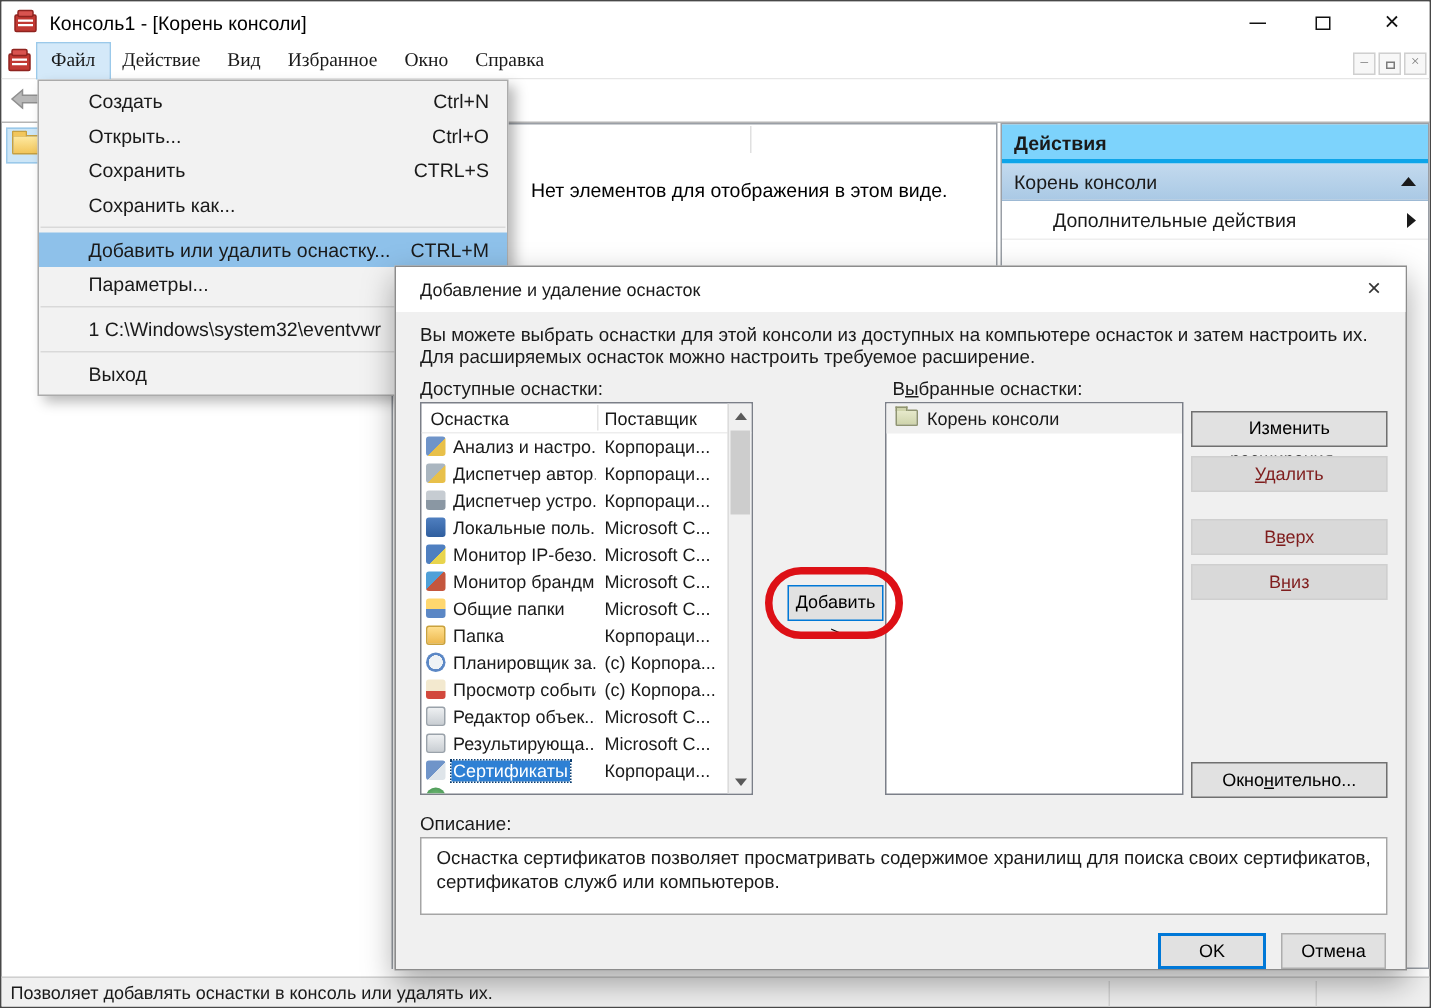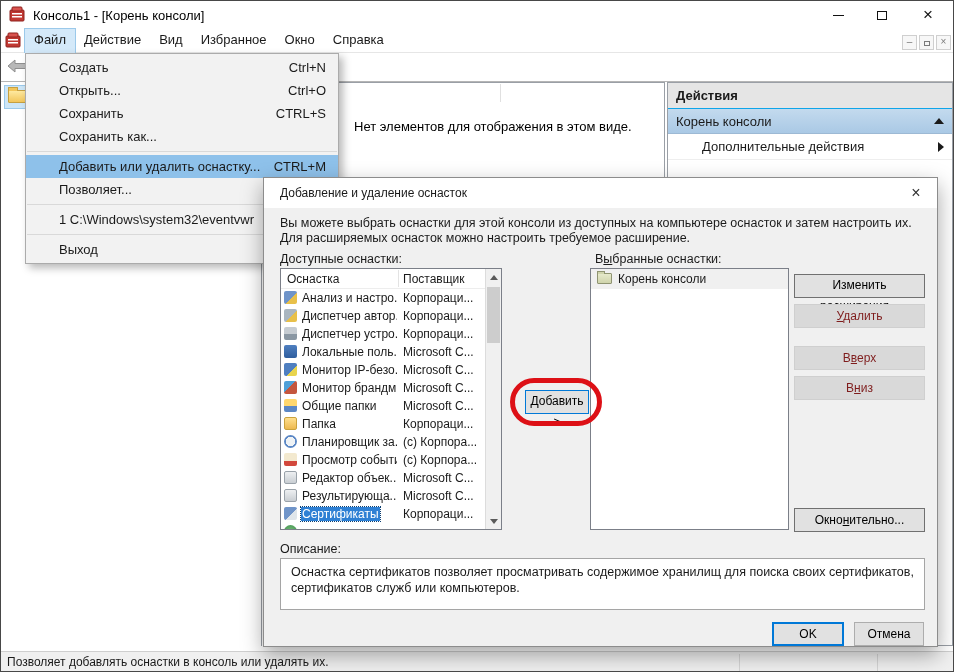--- a/index.html
+++ b/index.html
@@ -10,21 +10,21 @@
   
   .titlebar { position:absolute; left:0; top:0; width:100%; height:28px; background:#fff; }
   .titlebar .appicon { position:absolute; left:8px; top:5px; }
   .titlebar .title { position:absolute; left:32px; top:7px; font-size:13px; color:#000; }
   .cap-btn { position:absolute; top:0; width:46px; height:28px; display:flex; align-items:center; justify-content:center; color:#111; }
   .cap-min { right:92px; } .cap-max { right:48px; } .cap-close { right:2px; font-size:17px; }
   .cap-min span { display:block; width:11px; height:0; border-top:1px solid #111; }
   .cap-max span { display:block; width:10px; height:9px; border:1px solid #111; }
 
   
-  .menubar { position:absolute; left:0; top:28px; width:100%; height:24px; background:#fff; border-bottom:1px solid #e6e6e6; }
+  .menubar { position:absolute; left:0; top:28px; width:100%; height:24px; background:#fff; border-bottom:1px solid #e6e6e6;font-family:Liberation Serif, serif; }
   .menubar .appicon-sm { position:absolute; left:4px; top:3px; }
   #menu-bar-items { position:absolute; left:24px; top:0; height:24px; display:flex; }
   .mb-item { padding:3px 9px 4px; height:24px; cursor:default; }
   .mb-item.active { background:#d4e9f9; outline:1px solid #9bc9ea; }
   .mdi-group { position:absolute; right:2px; top:6px; display:flex; gap:2px; }
   .mdi-btn { width:15px; height:15px; border:1px solid #cfcfcf; background:#f7f7f7; color:#7b7b7b; font-size:10px; line-height:12px; text-align:center; position:relative; }
   .mdi-restore i { display:block; position:absolute; left:4px; top:5px; width:6px; height:5px; border:1px solid #7b7b7b; background:#f7f7f7; }
   .mdi-restore i:before { content:""; position:absolute; left:1px; top:-3px; width:6px; height:5px; border:1px solid #7b7b7b; z-index:-1; }
 
   
@@ -35,21 +35,21 @@
   .workarea-top { position:absolute; left:0; top:80px; width:952px; height:0; border-top:1px solid #b5b5b5; }
   .tree-pane { position:absolute; left:1px; top:81px; width:260px; height:564px; background:#fff; border-right:1px solid #9a9fa6; }
   .tree-sel { position:absolute; left:2px; top:3px; width:30px; height:24px; background:#cde6f7; border:1px solid #9bc9ea; }
   .folder { position:relative; width:19px; height:13px; background:linear-gradient(#fee9a0,#f2c65b); border:1px solid #c6a041; border-radius:1px; }
   .folder:before { content:""; position:absolute; left:-1px; top:-4px; width:8px; height:3px; background:#f2c65b; border:1px solid #c6a041; border-bottom:none; border-radius:1px 1px 0 0; }
   .tree-pane .folder { position:absolute; left:6px; top:8px; }
   .list-pane { position:absolute; left:262px; top:81px; width:402px; height:564px; background:#fff; border:1px solid #9a9fa6; }
   .list-pane .col-div { position:absolute; left:236px; top:1px; width:0; height:18px; border-left:1px solid #e0e0e0; }
   .empty-msg { position:absolute; left:90px; top:36px; font-size:13px; color:#000; }
   .actions-pane { position:absolute; left:666px; top:81px; width:286px; height:564px; background:#fff; border:1px solid #9a9fa6; }
-  .ap-header { height:26px; line-height:26px; padding-left:8px; font-weight:bold; background:#e5e5e5; border-bottom:1px solid #0ea5e9; }
+  .ap-header { height:26px; line-height:26px; padding-left:8px; font-weight:bold; background:#7dd3fc; border-bottom:3px solid #0ea5e9; }
   .ap-group { height:25px; display:flex; align-items:center; padding:0 8px; background:linear-gradient(#c3daee,#aac9e5); border-bottom:1px solid #9db9d4; }
   .ap-group .lbl { flex:1; }
   .ap-item { height:26px; display:flex; align-items:center; padding:0 8px 0 34px; border-bottom:1px solid #eeeeee; }
   .ap-item .lbl { flex:1; }
   .tri-up { width:0; height:0; border-left:5px solid transparent; border-right:5px solid transparent; border-bottom:6px solid #1a1a1a; }
   .tri-right { width:0; height:0; border-top:5px solid transparent; border-bottom:5px solid transparent; border-left:6px solid #1a1a1a; }
 
   
   .statusbar { position:absolute; left:0; top:650px; width:100%; height:22px; background:#f0f0f0; border-top:1px solid #cfcfcf; }
   .statusbar .txt { position:absolute; left:6px; top:3px; font-size:12px; }
@@ -232,21 +232,21 @@
       <div class="fm-item">
         <span class="lbl">Сохранить как...</span>
         <span class="sc"></span>
       </div>
       <div class="fm-sep"></div>
       <div class="fm-item hl">
         <span class="lbl">Добавить или удалить оснастку...</span>
         <span class="sc">CTRL+M</span>
       </div>
       <div class="fm-item">
-        <span class="lbl">Позволяет...</span>
+        <span class="lbl">Параметры...</span>
         <span class="sc"></span>
       </div>
       <div class="fm-sep"></div>
       <div class="fm-item">
         <span class="lbl">1 C:\Windows\system32\eventvwr</span>
         <span class="sc"></span>
       </div>
       <div class="fm-sep"></div>
       <div class="fm-item">
         <span class="lbl">Выход</span>

